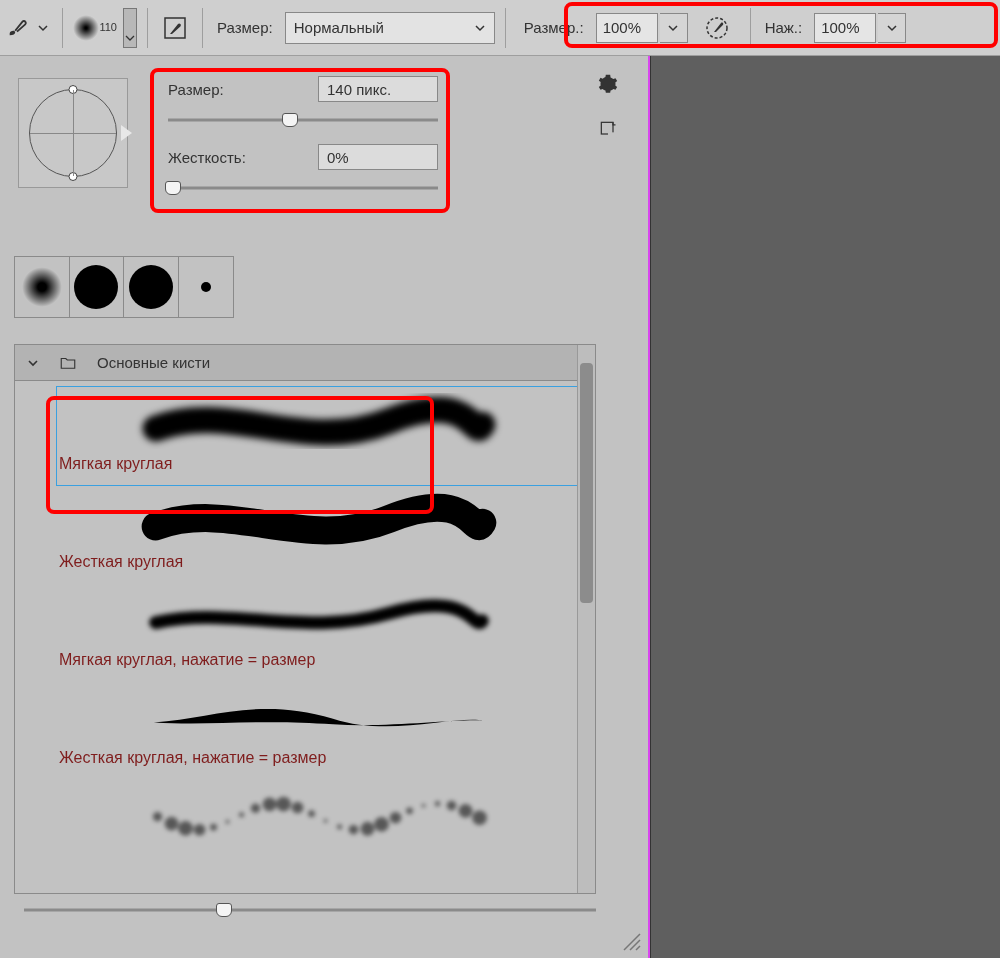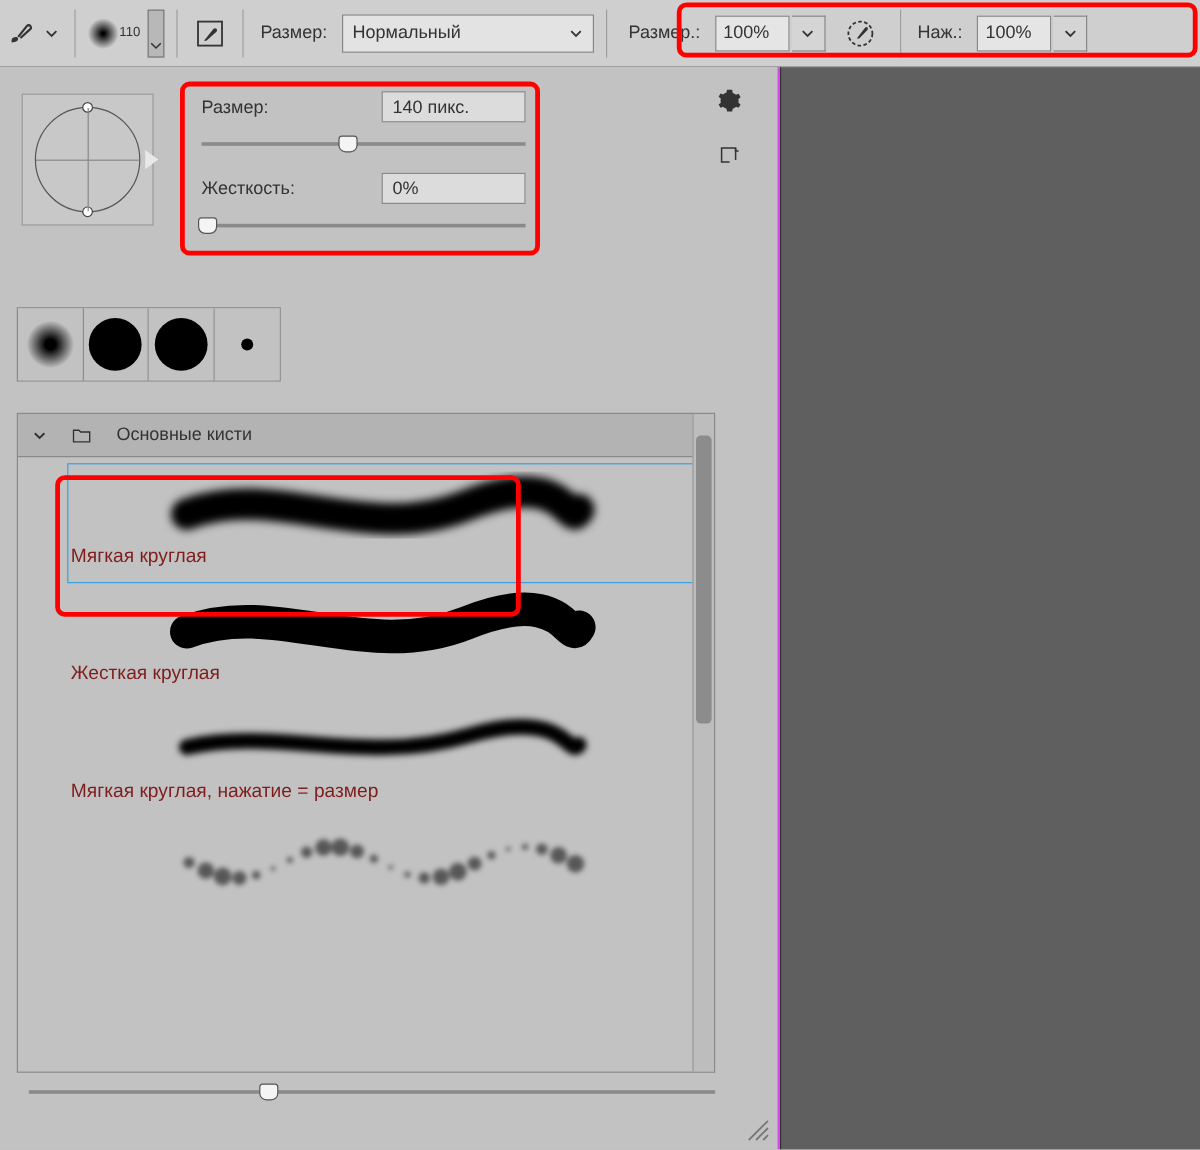--- a/index.html
+++ b/index.html
@@ -320,20 +320,28 @@
             </div>
             <div class="brush-name">Жесткая круглая</div>
           </div>
           <div class="brush-item">
             <div class="brush-stroke">
               <svg viewBox="0 0 370 60">
                 <path d="M10 36 C 90 18, 170 52, 260 26 S 350 46, 360 34" stroke="#000" stroke-width="14" fill="none" stroke-linecap="round" filter="blur(3px)"></path>
               </svg>
             </div>
             <div class="brush-name">Мягкая круглая, нажатие = размер</div>
+          </div>
+          <div class="brush-item">
+            <div class="brush-stroke">
+              <svg viewBox="0 0 370 60">
+                <path d="M8 38 C 70 34, 120 10, 200 34 C 260 54, 330 30, 362 36 L 362 36 C 330 34, 260 44, 200 40 C 120 34, 70 42, 8 38 Z" fill="#000"></path>
+              </svg>
+            </div>
+            <div class="brush-name">Жесткая круглая, нажатие = размер</div>
           </div>
           <div class="brush-item">
             <div class="brush-stroke">
               <svg viewBox="0 0 370 60" style="filter:blur(2px)">
                 <circle cx="12" cy="34" r="5" fill="#000" opacity="0.55"></circle>
                 <circle cx="27" cy="41.317621205029226" r="7.34998072888245" fill="#000" opacity="0.55"></circle>
                 <circle cx="42" cy="46.476903040860094" r="7.921542892634585" fill="#000" opacity="0.55"></circle>
                 <circle cx="57" cy="47.956110398354866" r="6.282139640701489" fill="#000" opacity="0.55"></circle>
                 <circle cx="72" cy="45.31894965347426" r="3.672438670115443" fill="#000" opacity="0.55"></circle>
                 <circle cx="87" cy="39.34325388873265" r="2.067409647004709" fill="#000" opacity="0.55"></circle>

